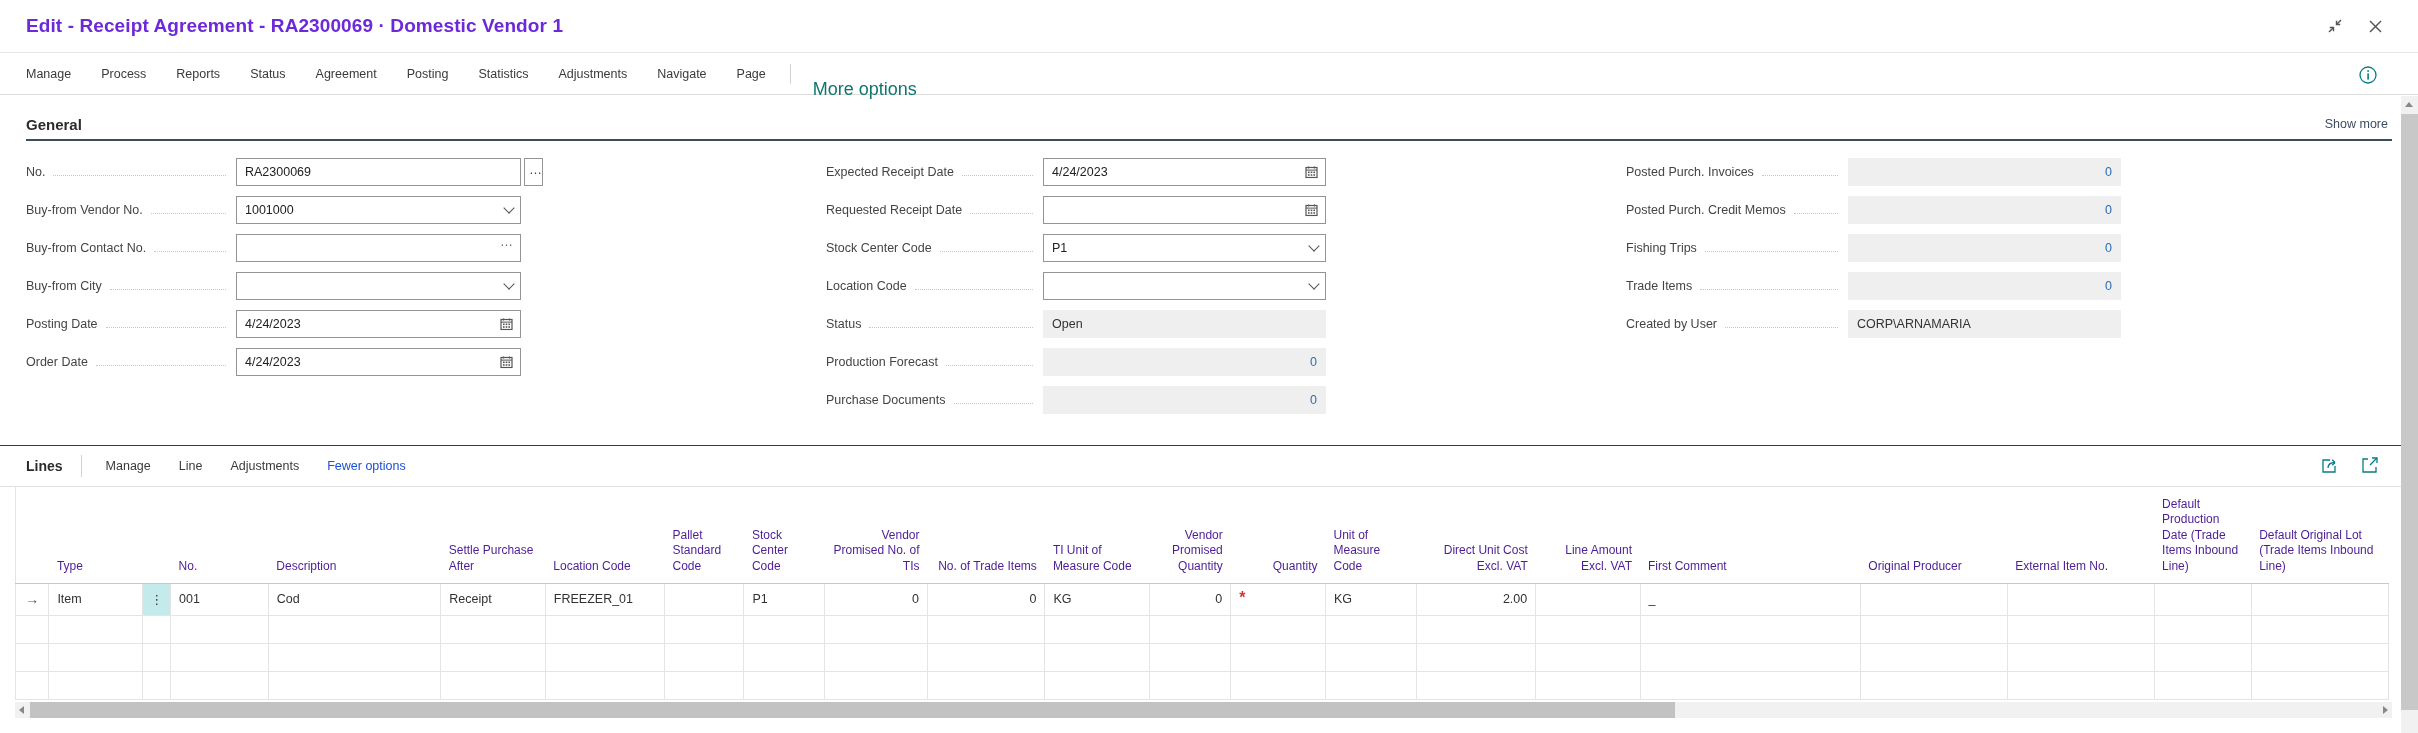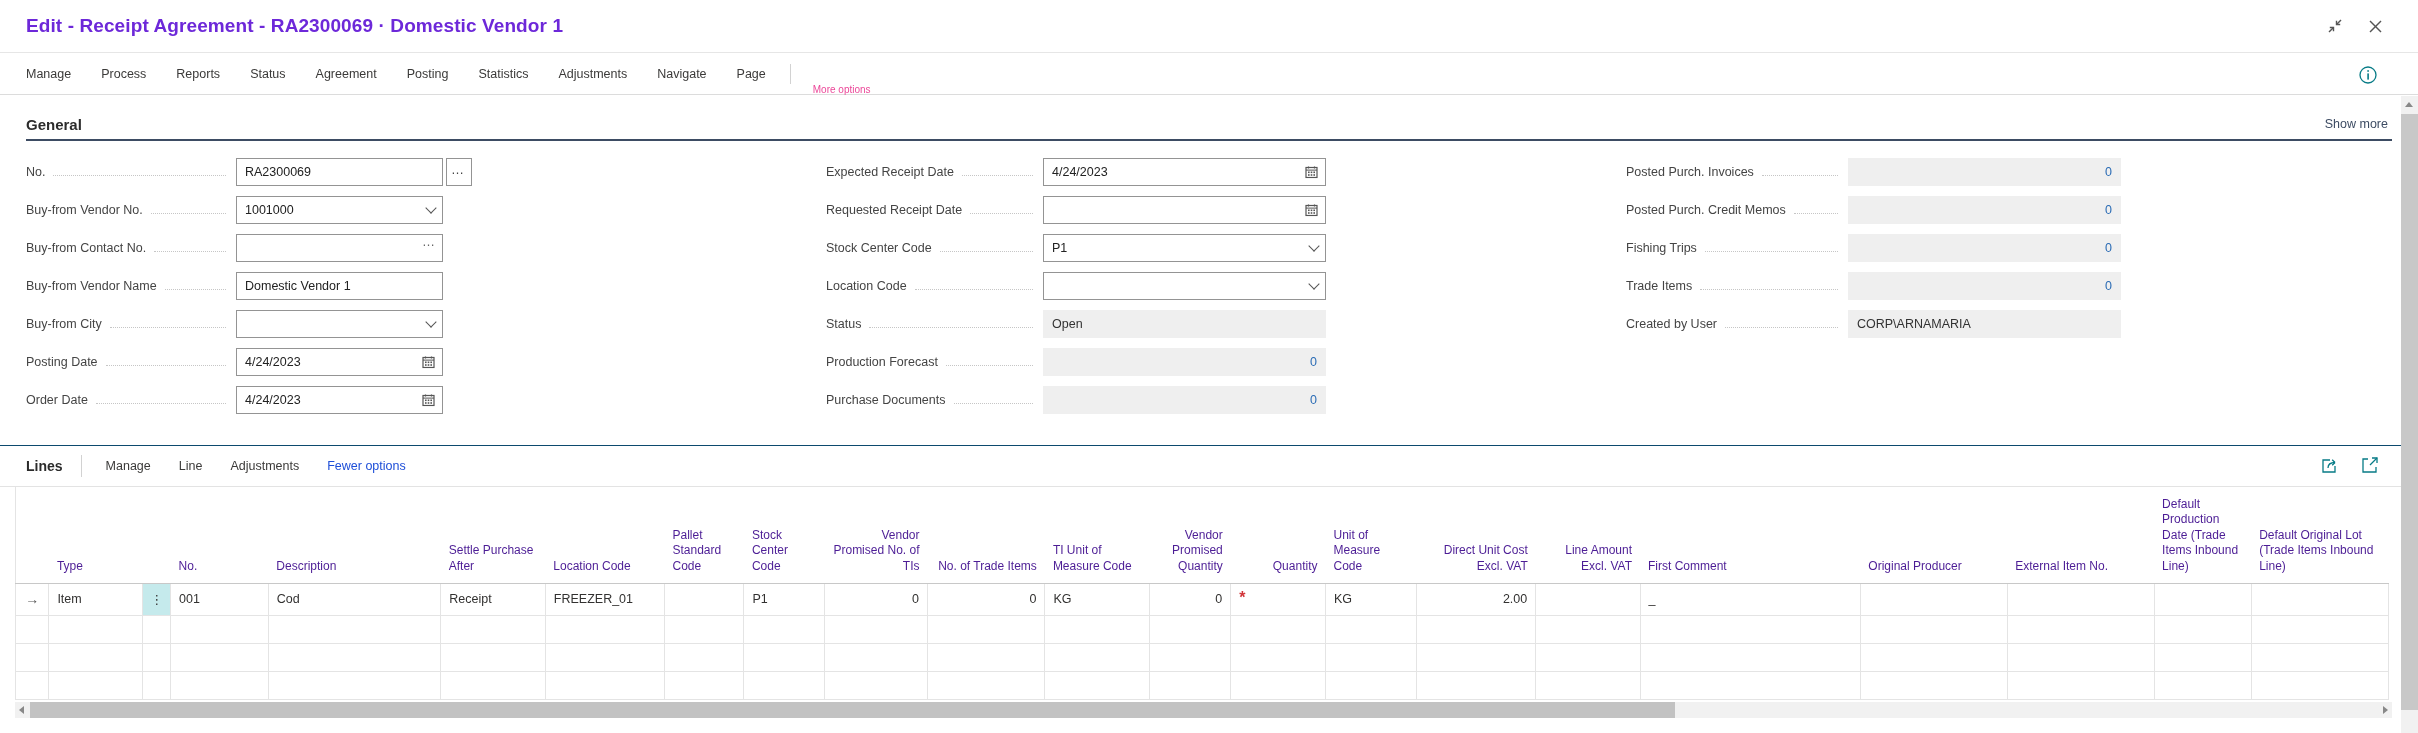--- a/index.html
+++ b/index.html
@@ -9,34 +9,34 @@
   }
   
   .titlebar{height:52px;display:flex;align-items:center;padding:0 26px;box-sizing:border-box;}
   .title{font-size:19px;font-weight:600;color:#6d28d9;letter-spacing:.1px;}
   .titlebar .spacer{flex:1;}
   .winbtn{width:34px;height:30px;display:flex;align-items:center;justify-content:center;cursor:pointer;background:none;border:none;padding:0;margin-left:6px;}
   
   .menubar{height:43px;border-top:1px solid #e6e6e6;border-bottom:1px solid #dcdcdc;display:flex;align-items:center;padding:0 26px;box-sizing:border-box;position:relative;}
   .menuitem{font-size:12.5px;color:#3b3a39;margin-right:30px;cursor:pointer;white-space:nowrap;}
   .mdivider{width:1px;height:20px;background:#d2d2d2;margin:0 22px 0 -6px;}
-  .moreopts{font-size:10px;color:#ec4899;cursor:pointer;margin-top:32px;}
+  .moreopts{font-size:18px;color:#0f766e;cursor:pointer;margin-top:32px;}
   .infobtn{position:absolute;right:36px;top:10px;width:24px;height:24px;background:none;border:none;padding:0;cursor:pointer;}
   
   .gen-header{margin:14px 26px 0 26px;height:30px;border-bottom:2px solid #3d4c63;display:flex;align-items:center;position:relative;}
   .gen-title{font-size:15px;font-weight:700;color:#2b2b2b;}
   .showmore{position:absolute;right:4px;bottom:8px;font-size:12.5px;color:#3d4c63;cursor:pointer;}
   .fields{display:grid;grid-template-columns:500px 500px 495px;column-gap:300px;padding:12px 0 0 26px;}
   .frow{display:flex;align-items:center;height:38px;}
   .flabel{font-size:12.5px;color:#444;white-space:nowrap;}
   .fdots{flex:1;border-bottom:1px dotted #c6c6c6;margin:6px 10px 0 8px;height:1px;min-width:12px;}
   .fctl{position:relative;display:flex;align-items:center;}
   .c1 .fctl{width:290px;} .c2 .fctl{width:283px;} .c3 .fctl{width:273px;}
   .fboxwrap{position:relative;flex:0 0 auto;}
-  .c1 .fboxwrap{width:207px;border-radius:6px;} .c2 .fboxwrap,.c3 .fboxwrap{width:100%;}
+  .c1 .fboxwrap{width:285px;border-radius:6px;} .c2 .fboxwrap,.c3 .fboxwrap{width:100%;}
   input.fbox{width:100%;height:28px;border:1px solid #949494;border-radius:0;font-family:inherit;font-size:12.5px;color:#222;padding:0 24px 0 8px;box-sizing:border-box;background:#fff;outline:none;}
   input.fbox.noicon{padding-right:8px;}
   .assist{width:26px;height:28px;margin-left:3px;border:1px solid #949494;background:#fff;font-size:13px;color:#444;display:flex;align-items:center;justify-content:flex-start;padding:0 0 6px 4px;box-sizing:border-box;cursor:pointer;}
   .ctl-icon{position:absolute;right:8px;top:50%;transform:translateY(-50%);display:flex;align-items:center;justify-content:center;pointer-events:auto;cursor:pointer;}
   .chev{width:7px;height:7px;border-right:1.4px solid #555;border-bottom:1.4px solid #555;transform:rotate(45deg);margin-top:-4px;}
   .dots-in{font-size:13px;color:#666;line-height:10px;margin-top:-6px;}
   .fro{height:28px;background:#efefef;display:flex;align-items:center;padding:0 9px;font-size:12.5px;color:#333;box-sizing:border-box;width:100%;}
   .fro.num{justify-content:flex-end;color:#2b6cb5;}
   
   .lines-card{margin-top:26px;border-top:1px solid #0c4a6e;}
@@ -141,27 +141,20 @@
           <span class="fboxwrap"><input class="fbox" value="1001000" style=""><span class="ctl-icon">
               <span class="chev"></span>
             </span></span>
         </div>
     </div>
     <div class="frow">
       <span class="flabel">Buy-from Contact No.</span>
         <span class="fdots"></span>
       <div class="fctl">
           <span class="fboxwrap"><input class="fbox" value="" style=""><span class="ctl-icon dots-in">…</span></span>
-        </div>
-    </div>
-    <div class="frow">
-      <span class="flabel">Buy-from Vendor Name</span>
-        <span class="fdots"></span>
-      <div class="fctl">
-          <span class="fboxwrap"><input class="fbox noicon" value="Domestic Vendor 1" style=""></span>
         </div>
     </div>
     <div class="frow">
       <span class="flabel">Buy-from City</span>
         <span class="fdots"></span>
       <div class="fctl">
           <span class="fboxwrap"><input class="fbox" value="" style=""><span class="ctl-icon">
               <span class="chev"></span>
             </span></span>
         </div>

